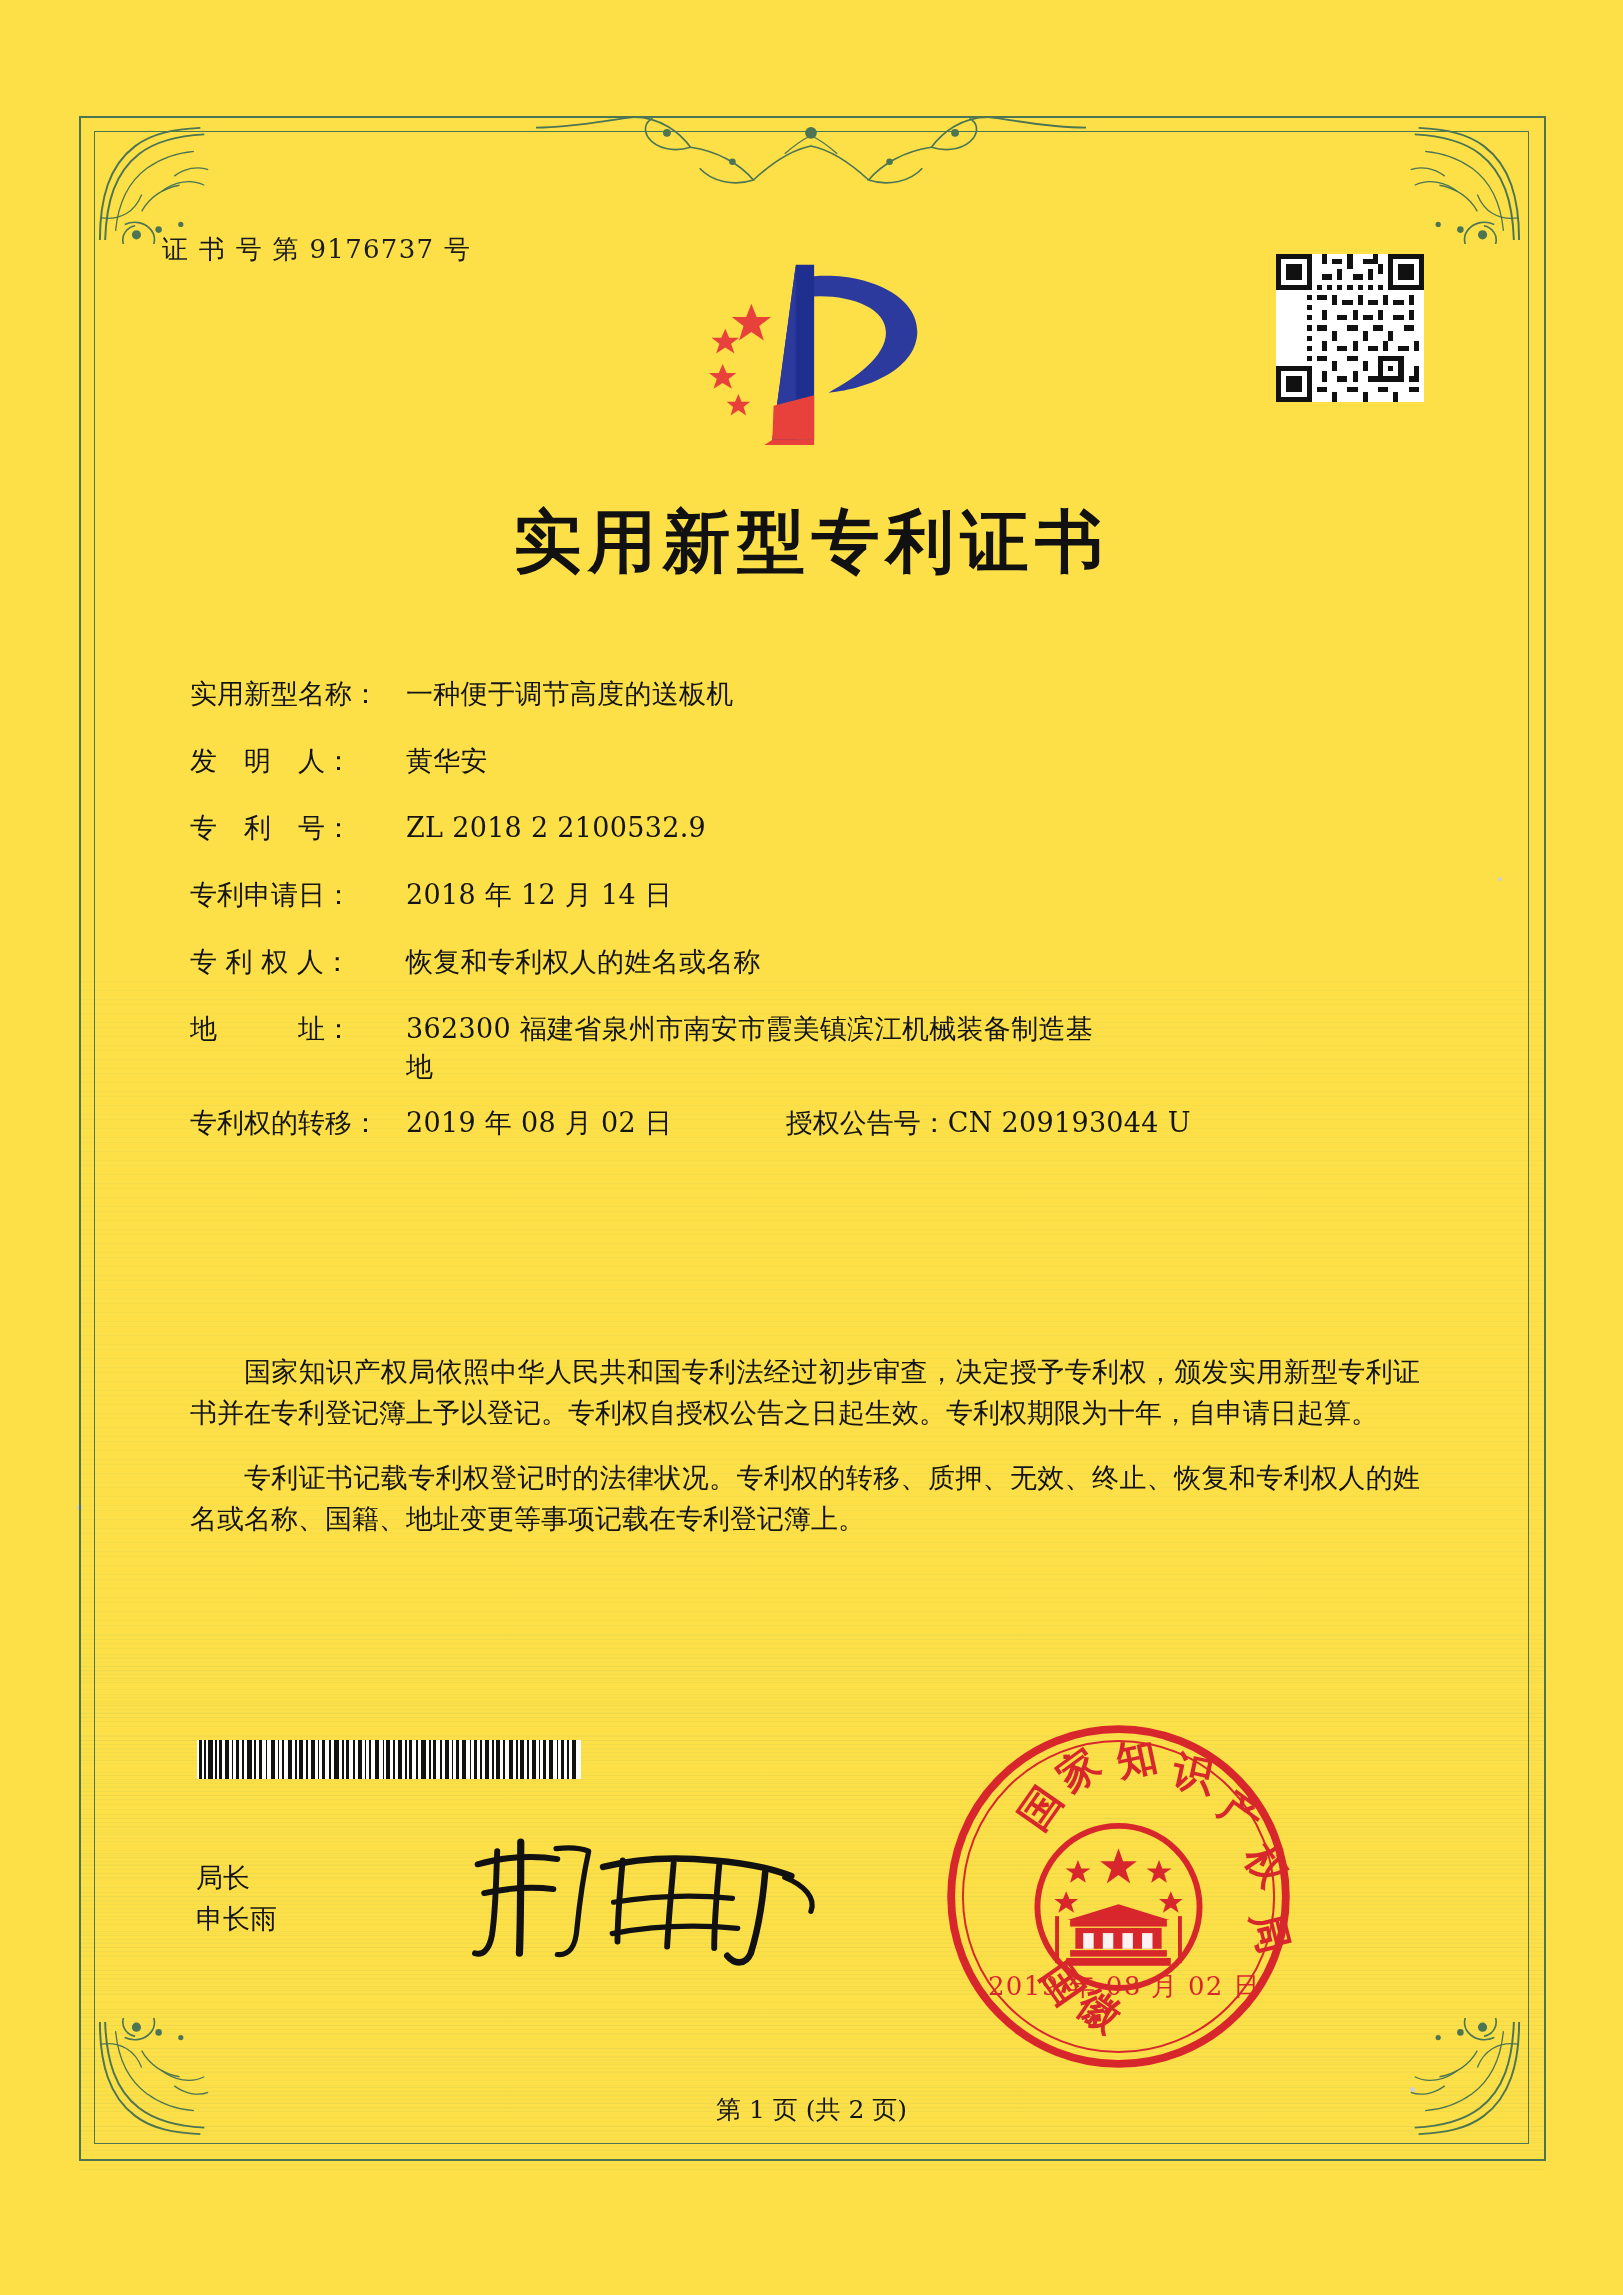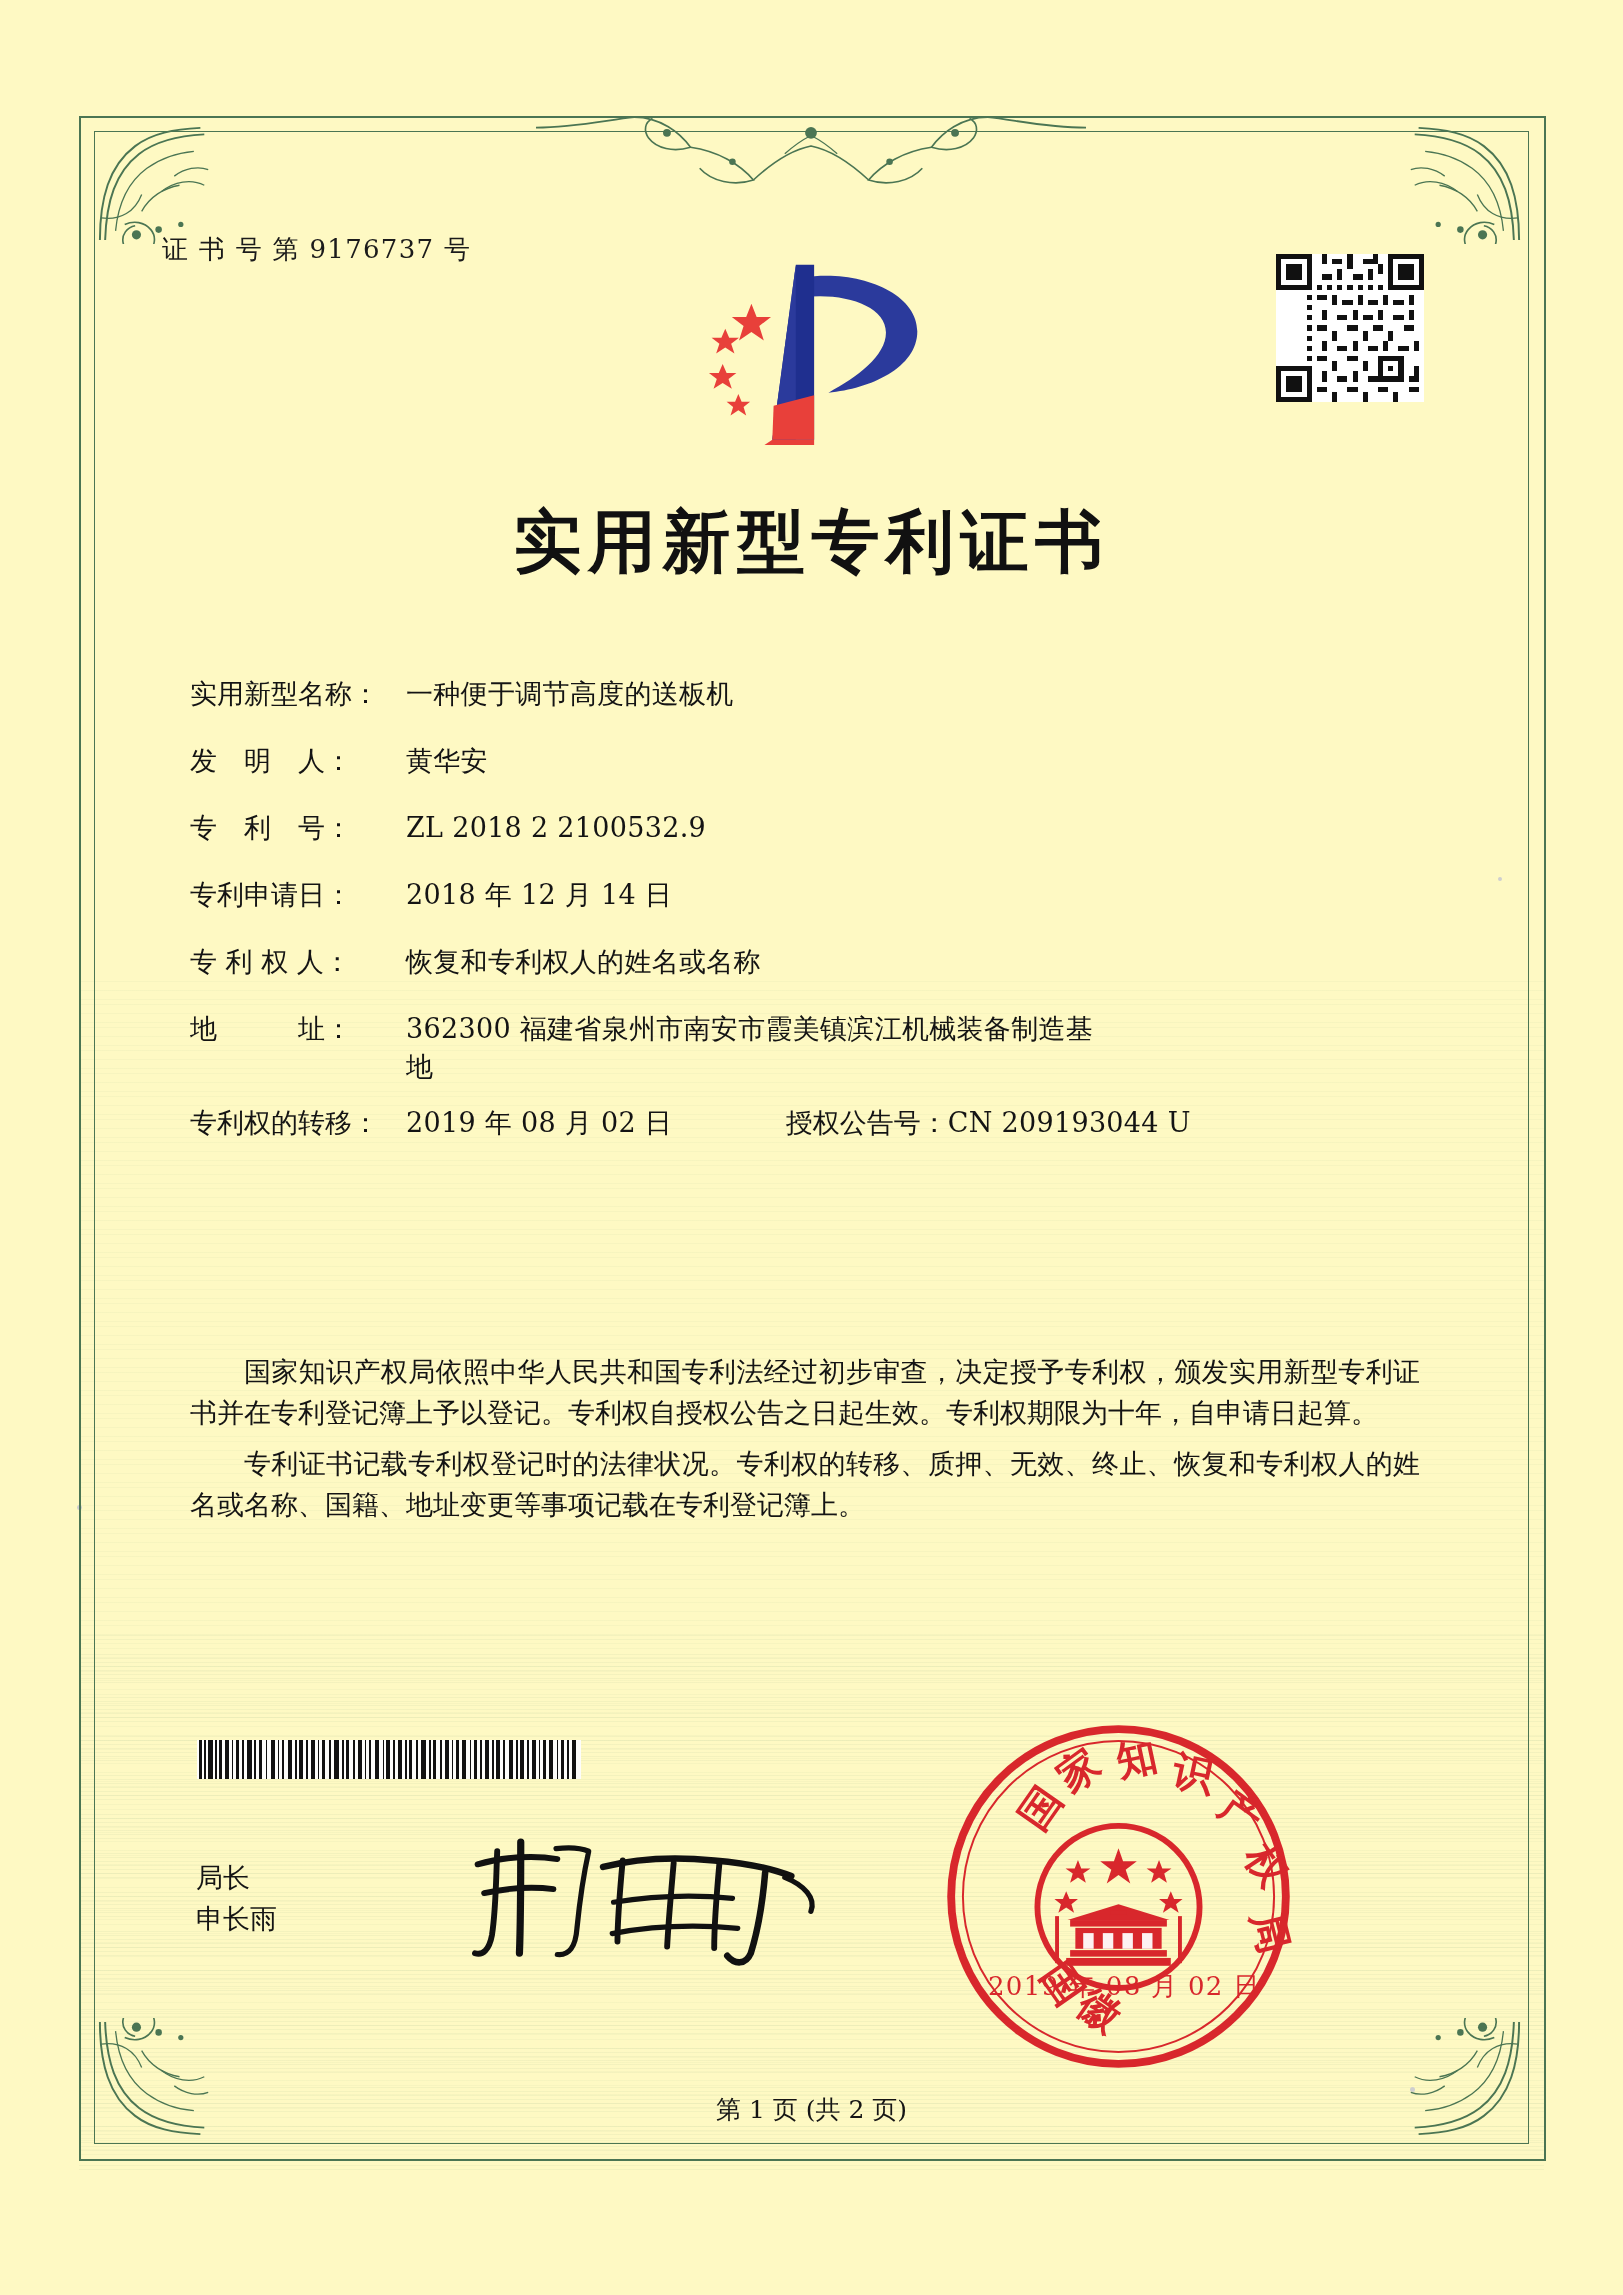--- a/index.html
+++ b/index.html
@@ -14,21 +14,21 @@
     position: relative;
     overflow: hidden;
   }
 
   
   .page {
     position: absolute;
     left: 0; top: 0;
     width: 1623px;
     height: 2295px;
-    background: #fef9c3;
+    background: #fde047;
   }
   
   .wash {
     position: absolute;
     left: 79px; top: 981px;
     width: 1465px; height: 1178px;
     background:
       repeating-linear-gradient(180deg, rgba(120,160,120,0.055) 0px, rgba(120,160,120,0.055) 0.7px, rgba(255,255,255,0) 0.7px, rgba(255,255,255,0) 4.6px);
     pointer-events: none;
   }
@@ -151,21 +151,21 @@
     position: absolute;
     left: 190px;
     width: 1230px;
     font-size: 27px;
     line-height: 1.52;
     color: #141414;
     text-align: justify;
     text-justify: inter-character;
   }
   .para p { margin: 0; text-indent: 54px; }
-  .para p + p { margin-top: 10px; }
+  .para p + p { margin-top: 24px; }
   .para-1 { top: 1351px; }
 
   
   .barcode {
     position: absolute;
     left: 196px; top: 1740px;
     width: 386px; height: 39px;
   }
   .barcode svg { display:block; width:100%; height:100%; }
 

